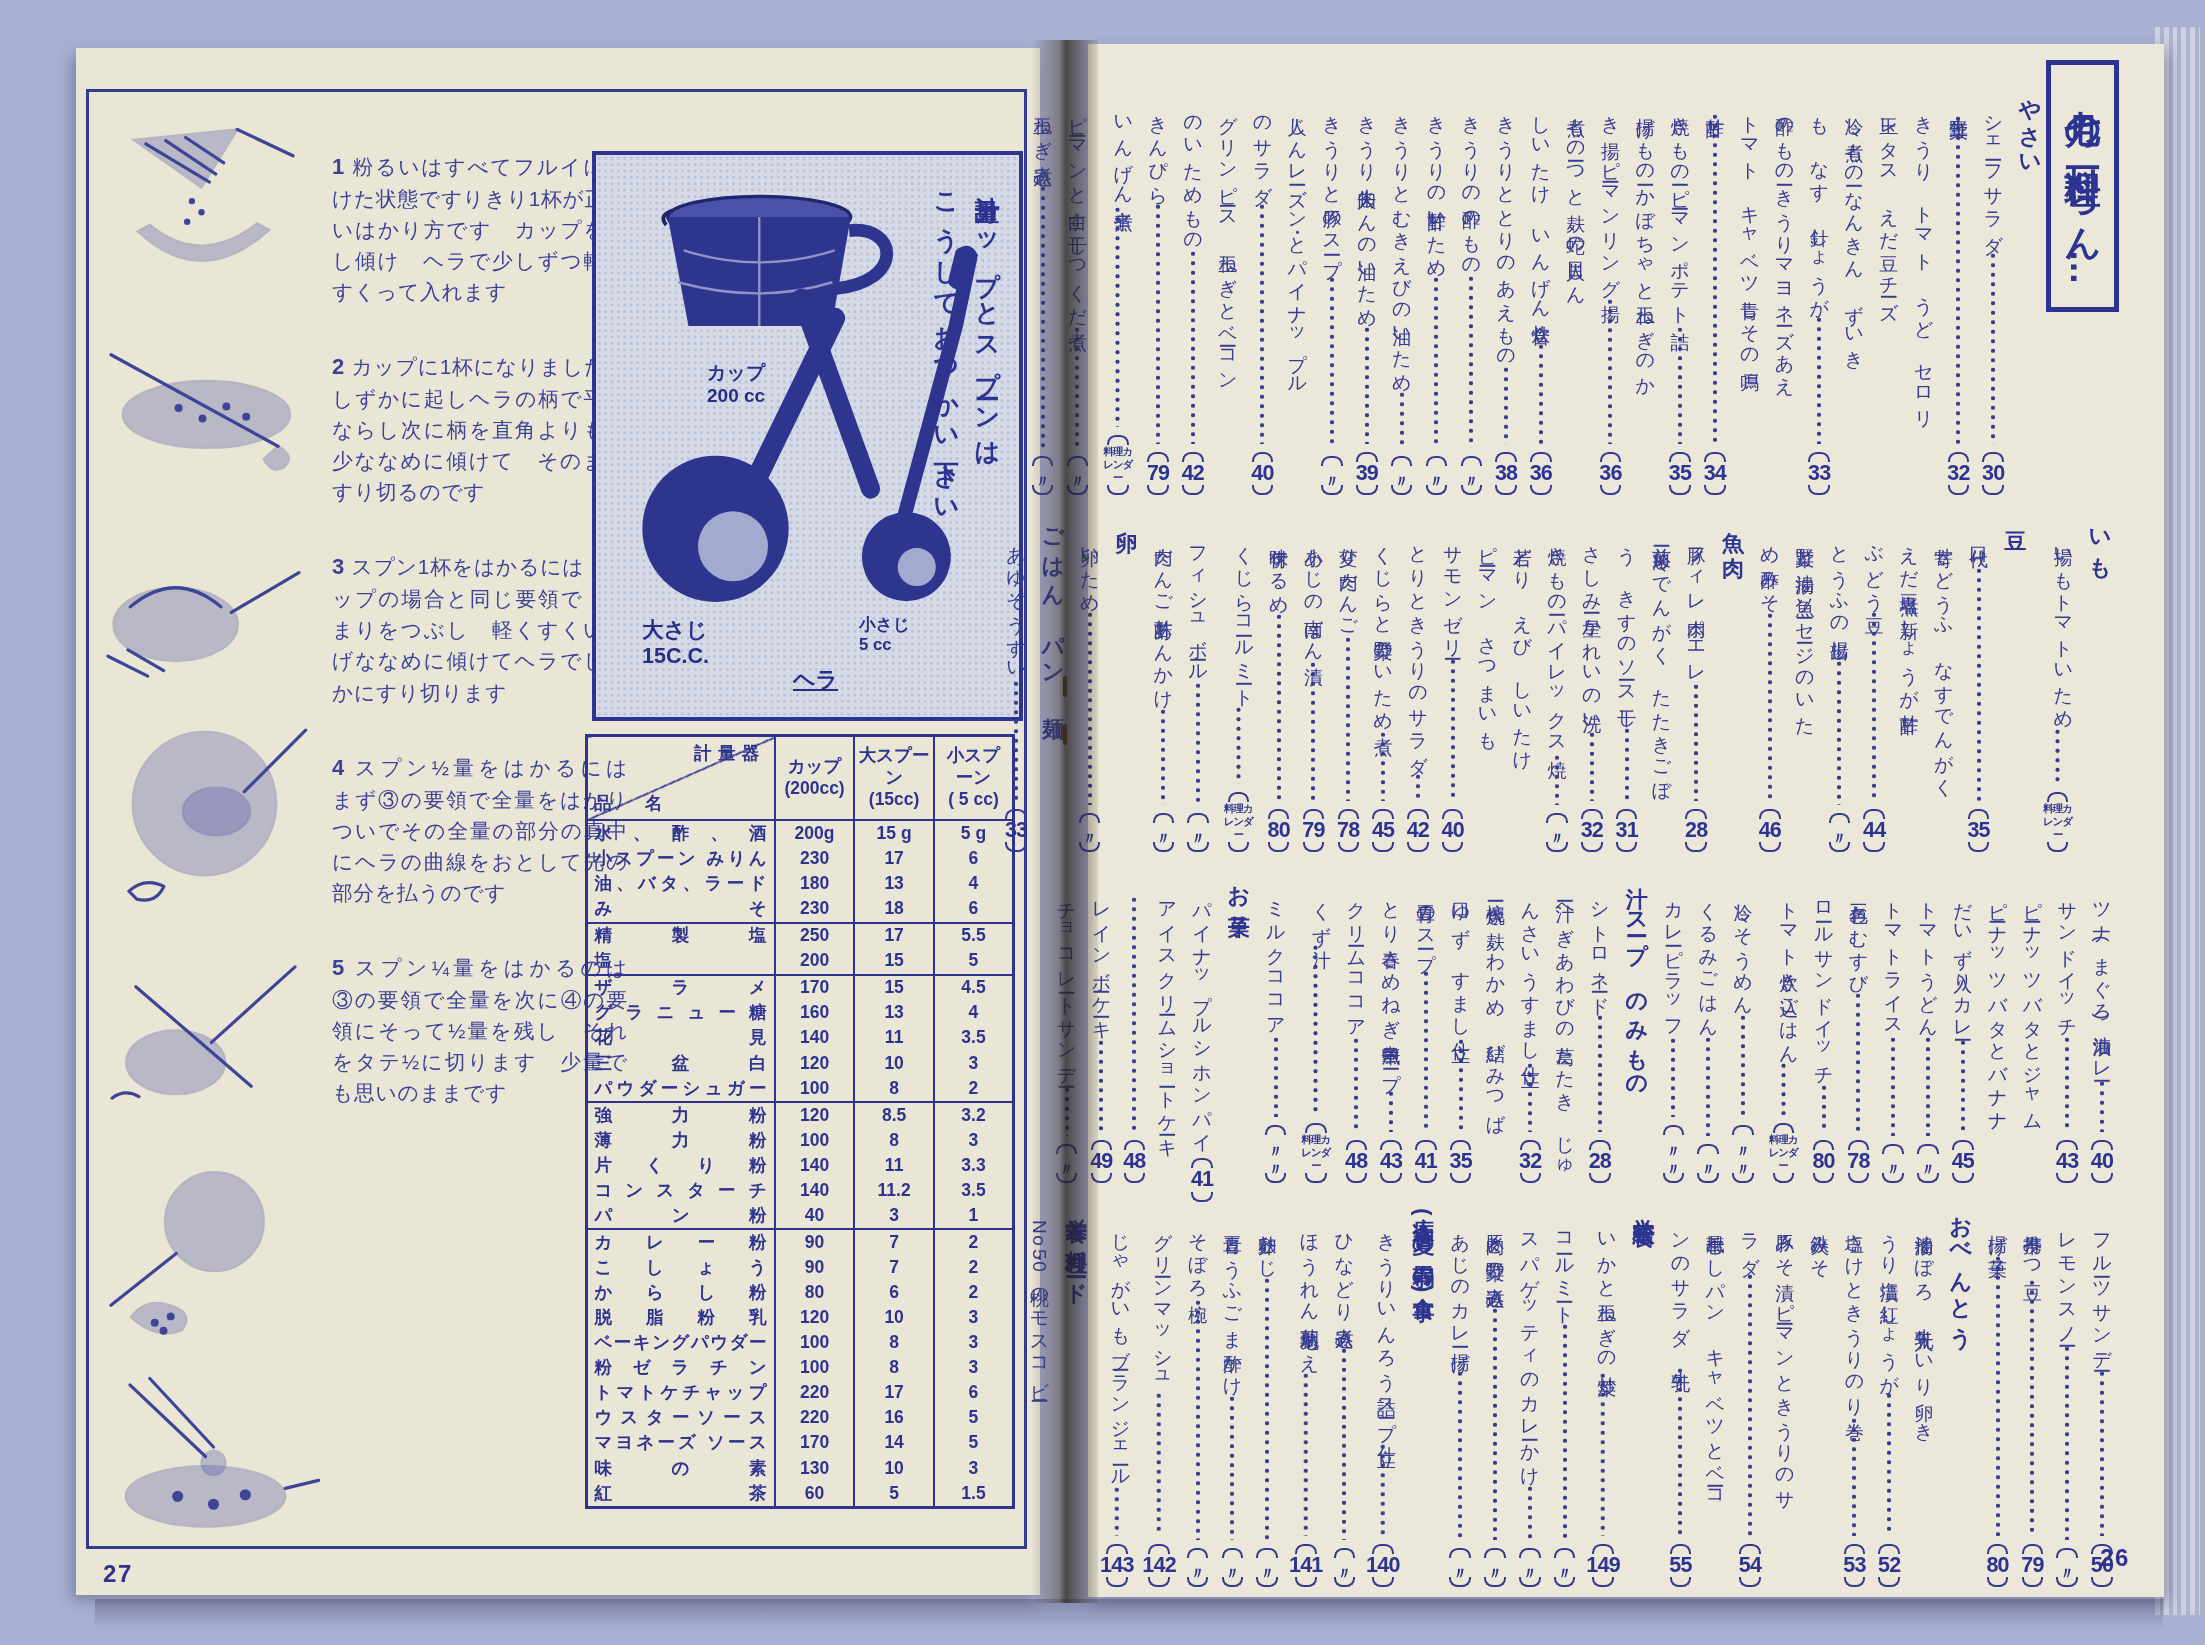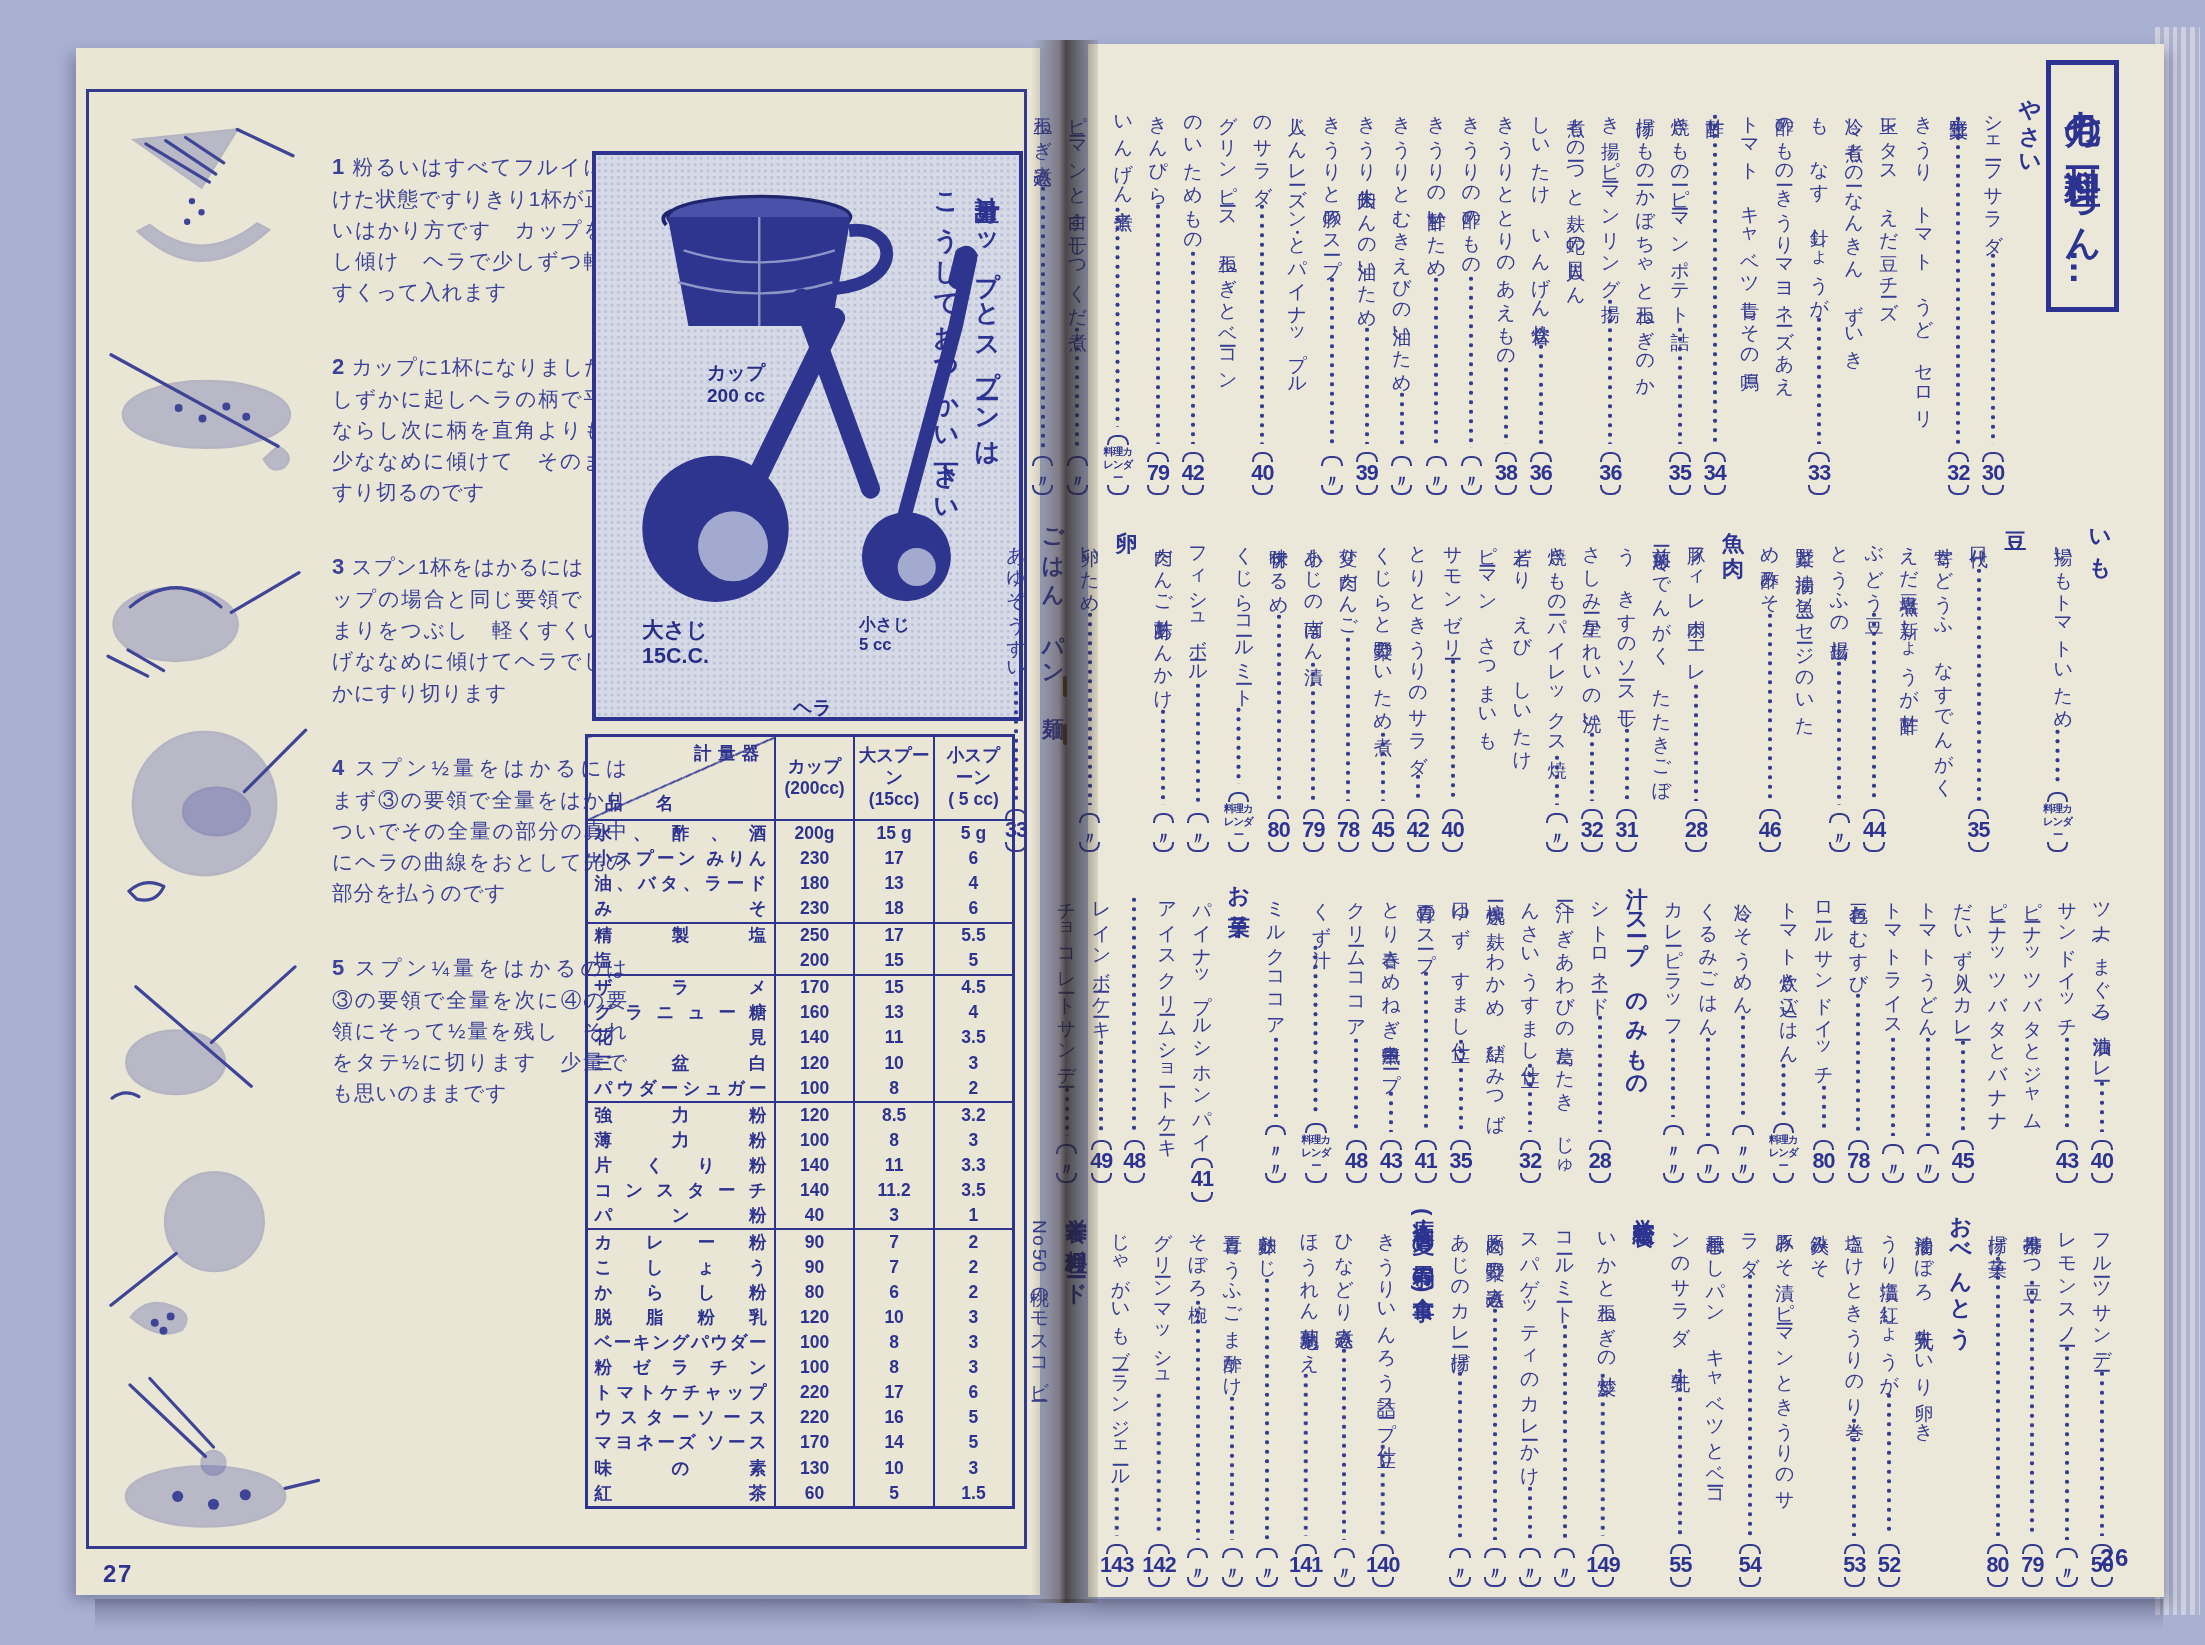--- a/index.html
+++ b/index.html
@@ -40,21 +40,21 @@
   .mtable{position:absolute;left:509px;top:686px;width:430px;border-collapse:collapse;color:#2e3390;}
   .mtable td,.mtable th{border-left:2.4px solid #2e3390;padding:1.6px 6.4px;font-size:17.5px;line-height:1.25;}
   .mtable{border:3.2px solid #2e3390;}
   .mtable tr.sep td{border-bottom:2.4px solid #2e3390;}
   .mtable .lbl{width:44%;text-align:justify;text-align-last:justify;border-left:none;font-weight:bold;letter-spacing:0.8px;}
   .mtable .num{width:18.6%;text-align:center;font-weight:bold;}
   .mtable thead th{border-bottom:2.4px solid #2e3390;font-size:17.5px;font-weight:bold;padding:3.2px 3.2px;}
   .corner{position:relative;height:76px;border-left:none !important;
     background-image:linear-gradient(to bottom right,rgba(0,0,0,0) 49.5%,#2e3390 49.5%,#2e3390 50.6%,rgba(0,0,0,0) 50.6%);}
   .corner .c-top{position:absolute;right:8px;top:6.4px;letter-spacing:6.4px;}
-  .corner .c-bot{position:absolute;left:17px;bottom:4.8px;letter-spacing:8px;}
+  .corner .c-bot{position:absolute;left:6px;bottom:4.8px;letter-spacing:8px;}
   .pageno{position:absolute;color:#2e3390;font-size:24px;font-weight:bold;letter-spacing:1.6px;}
 
   
   .title-box{position:absolute;top:16px;right:45px;writing-mode:vertical-rl;border:5.6px solid #2c3390;
     background:#ece8d9;color:#2c3390;font-size:36px;font-weight:bold;letter-spacing:5.6px;padding:16px 7.2px;}
   .toc-row{position:absolute;writing-mode:vertical-rl;color:#363c92;font-size:19px;}
   .toc-entry{display:flex;height:100%;margin-left:8.8px;}
   .toc-entry .t{letter-spacing:1.6px;padding-top:20.7px;white-space:nowrap;}
   .toc-entry.hd .t{font-weight:bold;font-size:22px;padding-top:1.6px;letter-spacing:2.4px;color:#2c3390;}
   .leader{flex:1;min-height:0;margin:6.4px 0;
@@ -180,21 +180,21 @@
           <div>200 cc</div>
       </div>
       <div class="photo-label" style="left:46px;top:463px;font-size:21.5px;">
         <div>大さじ</div>
           <div>15C.C.</div>
       </div>
       <div class="photo-label" style="left:263px;top:460px;font-size:16.7px;">
         <div>小さじ</div>
           <div>5 cc</div>
       </div>
-      <div class="photo-label" style="left:197px;top:542px;font-size:19px;">
+      <div class="photo-label" style="left:197px;top:512px;font-size:22px;text-decoration:underline;">
         <div>ヘラ</div>
       </div>
     </div>
 
     <table class="mtable">
       <thead>
         <tr>
           <th class="corner lbl">
             <span class="c-top">計量器</span>
             <span class="c-bot">品　名</span>

